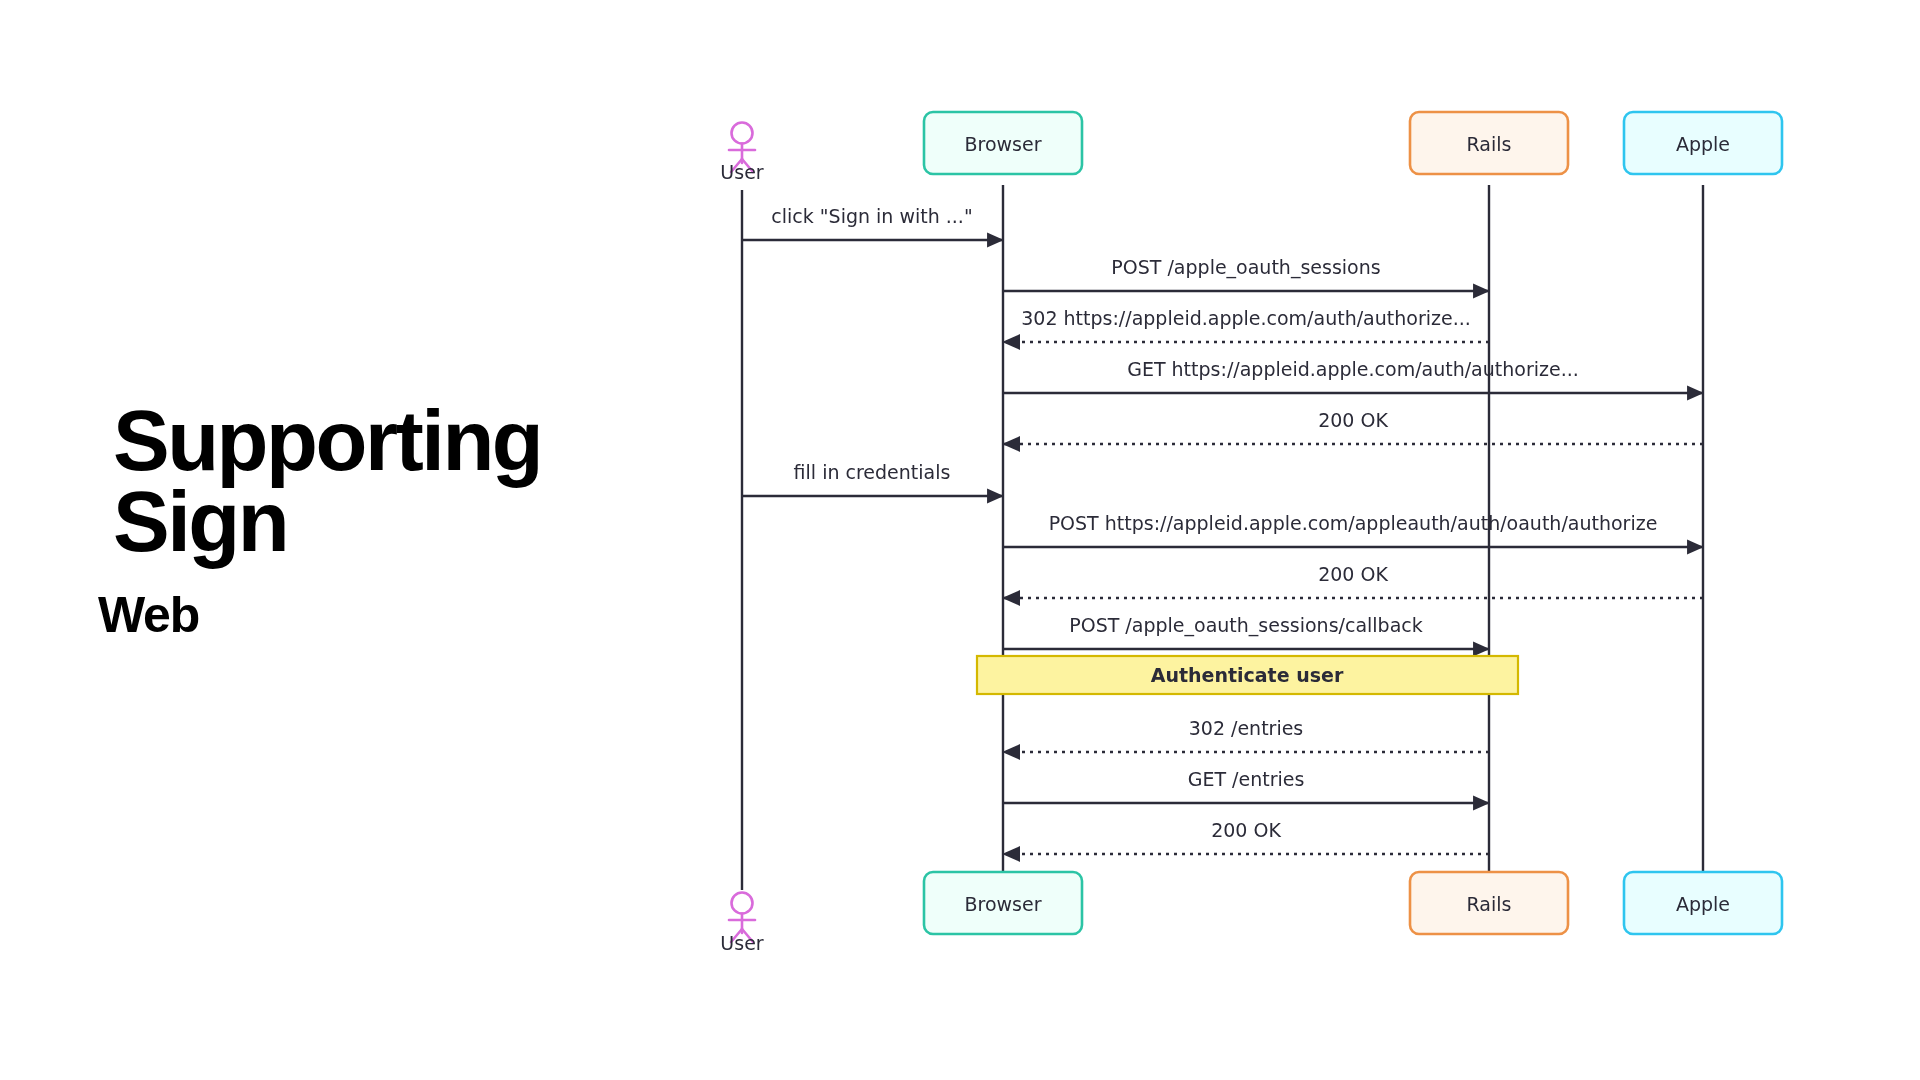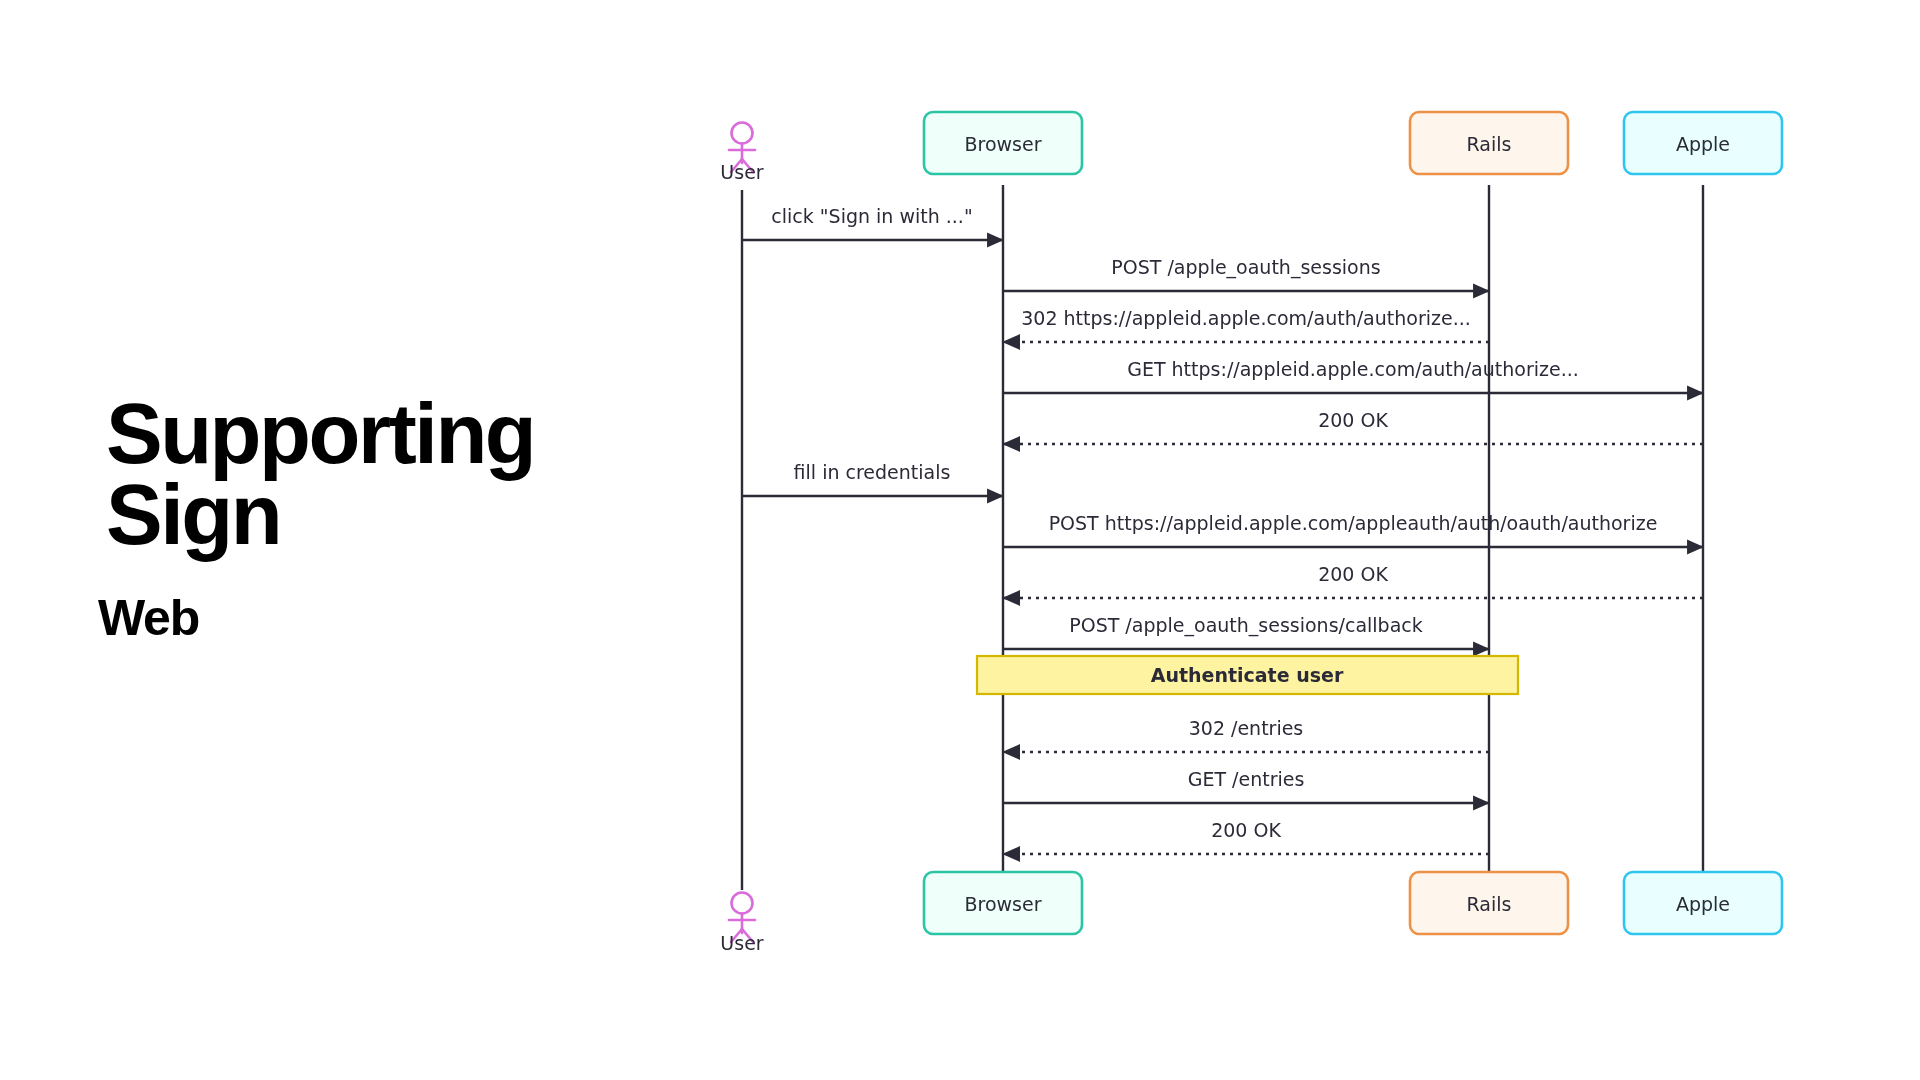--- a/index.html
+++ b/index.html
@@ -28,31 +28,31 @@
     top: 386px;
     width: 470px;
   }
   .title-main {
     font-family: "Liberation Sans", sans-serif;
     font-weight: 700;
     font-size: 85px;
     line-height: 0.95;
     letter-spacing: -2.5px;
     color: #000000;
-    margin: 8px;
+    margin: 15px;
     white-space: pre-line;
   }
   .title-sub {
     font-family: "Liberation Sans", sans-serif;
     font-weight: 700;
     font-size: 50px;
     line-height: 1.05;
     letter-spacing: -1.2px;
     color: #000000;
-    margin: 36px 0 0 0;
+    margin: 26px 0 0 0;
   }
 
   
   #diagram {
     position: absolute;
     left: 0;
     top: 0;
     width: 1920px;
     height: 1080px;
   }

